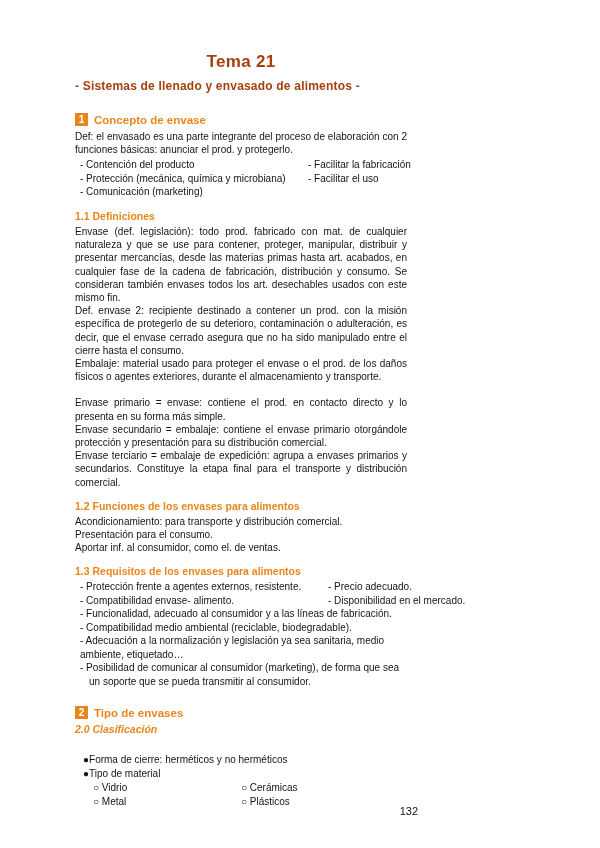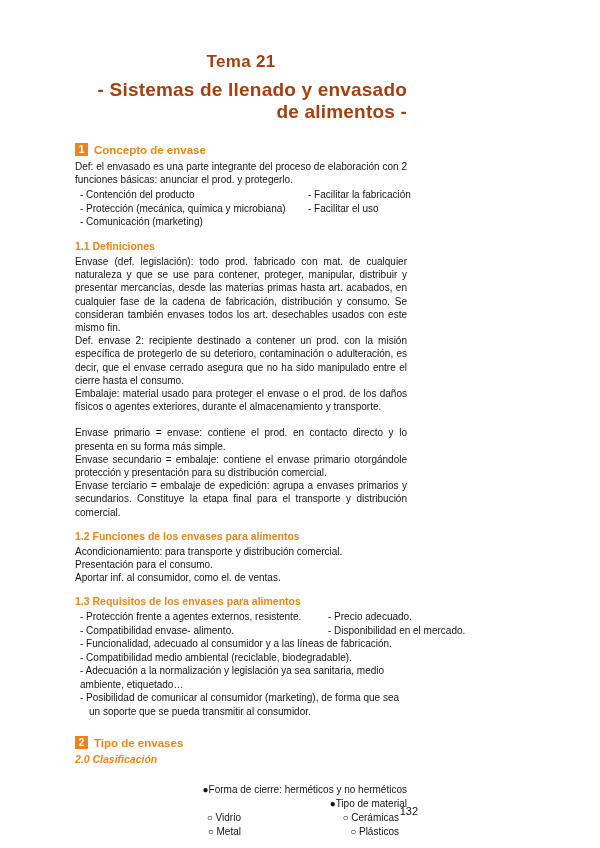--- a/index.html
+++ b/index.html
@@ -19,22 +19,22 @@
   .doc-title {
     margin: 0 0 7px 0;
     text-align: center;
     font-size: 17px;
     font-weight: bold;
     color: var(--title_color, #A5400E);
     letter-spacing: 0.3px;
   }
   .doc-subtitle {
     margin: 0 0 20px 0;
-    text-align: right;
-    font-size: 19px;
+    text-align: left;
+    font-size: 12px;
     font-weight: bold;
     color: var(--title_color, #A5400E);
     letter-spacing: 0.2px;
   }
   .sec-head { display: flex; align-items: center; gap: 6px; margin: 14px 0 4px 0; }
   .sec-badge {
     width: 13px; height: 13px; flex: 0 0 13px;
     background: var(--heading_color, #E8861C);
     color: #ffffff; font-size: 10px; font-weight: bold;
     display: flex; align-items: center; justify-content: center;
@@ -42,21 +42,21 @@
   .sec-title { color: var(--heading_color, #E8861C); font-weight: bold; font-size: 11.5px; }
   .sub-head { color: var(--heading_color, #E8861C); font-weight: bold; font-size: 10.5px; margin: 11px 0 3px 0; }
   p.body { margin: 0; font-size: 10px; line-height: 13.2px; text-align: justify; }
   .gap { height: 13px; }
   .bullets { padding-left: 5px; font-size: 10px; line-height: 13.5px; margin: 2px 0 0 0; }
   .bullet-row { display: grid; grid-template-columns: 228px 1fr; }
   .bullet-row-13 { display: grid; grid-template-columns: 248px 1fr; }
   .bullet-cell { white-space: nowrap; overflow: visible; }
   .bullet-full { }
   .hang { padding-left: 9px; text-indent: -9px; white-space: normal; }
-  .dot-bullets { padding-left: 8px; font-size: 10px; line-height: 14px; margin-top: 18px; text-align: right; }
+  .dot-bullets { padding-left: 8px; font-size: 10px; line-height: 14px; margin-top: 18px; }
   .sub-dot-row { display: grid; grid-template-columns: 148px 158px 1fr; padding-left: 10px; }
   .page-number {
     position: absolute; top: 805px; right: 62px;
     font-size: 11px; color: #141414;
   }
 </style>
 </head>
 <body>
 
 <div class="page">

